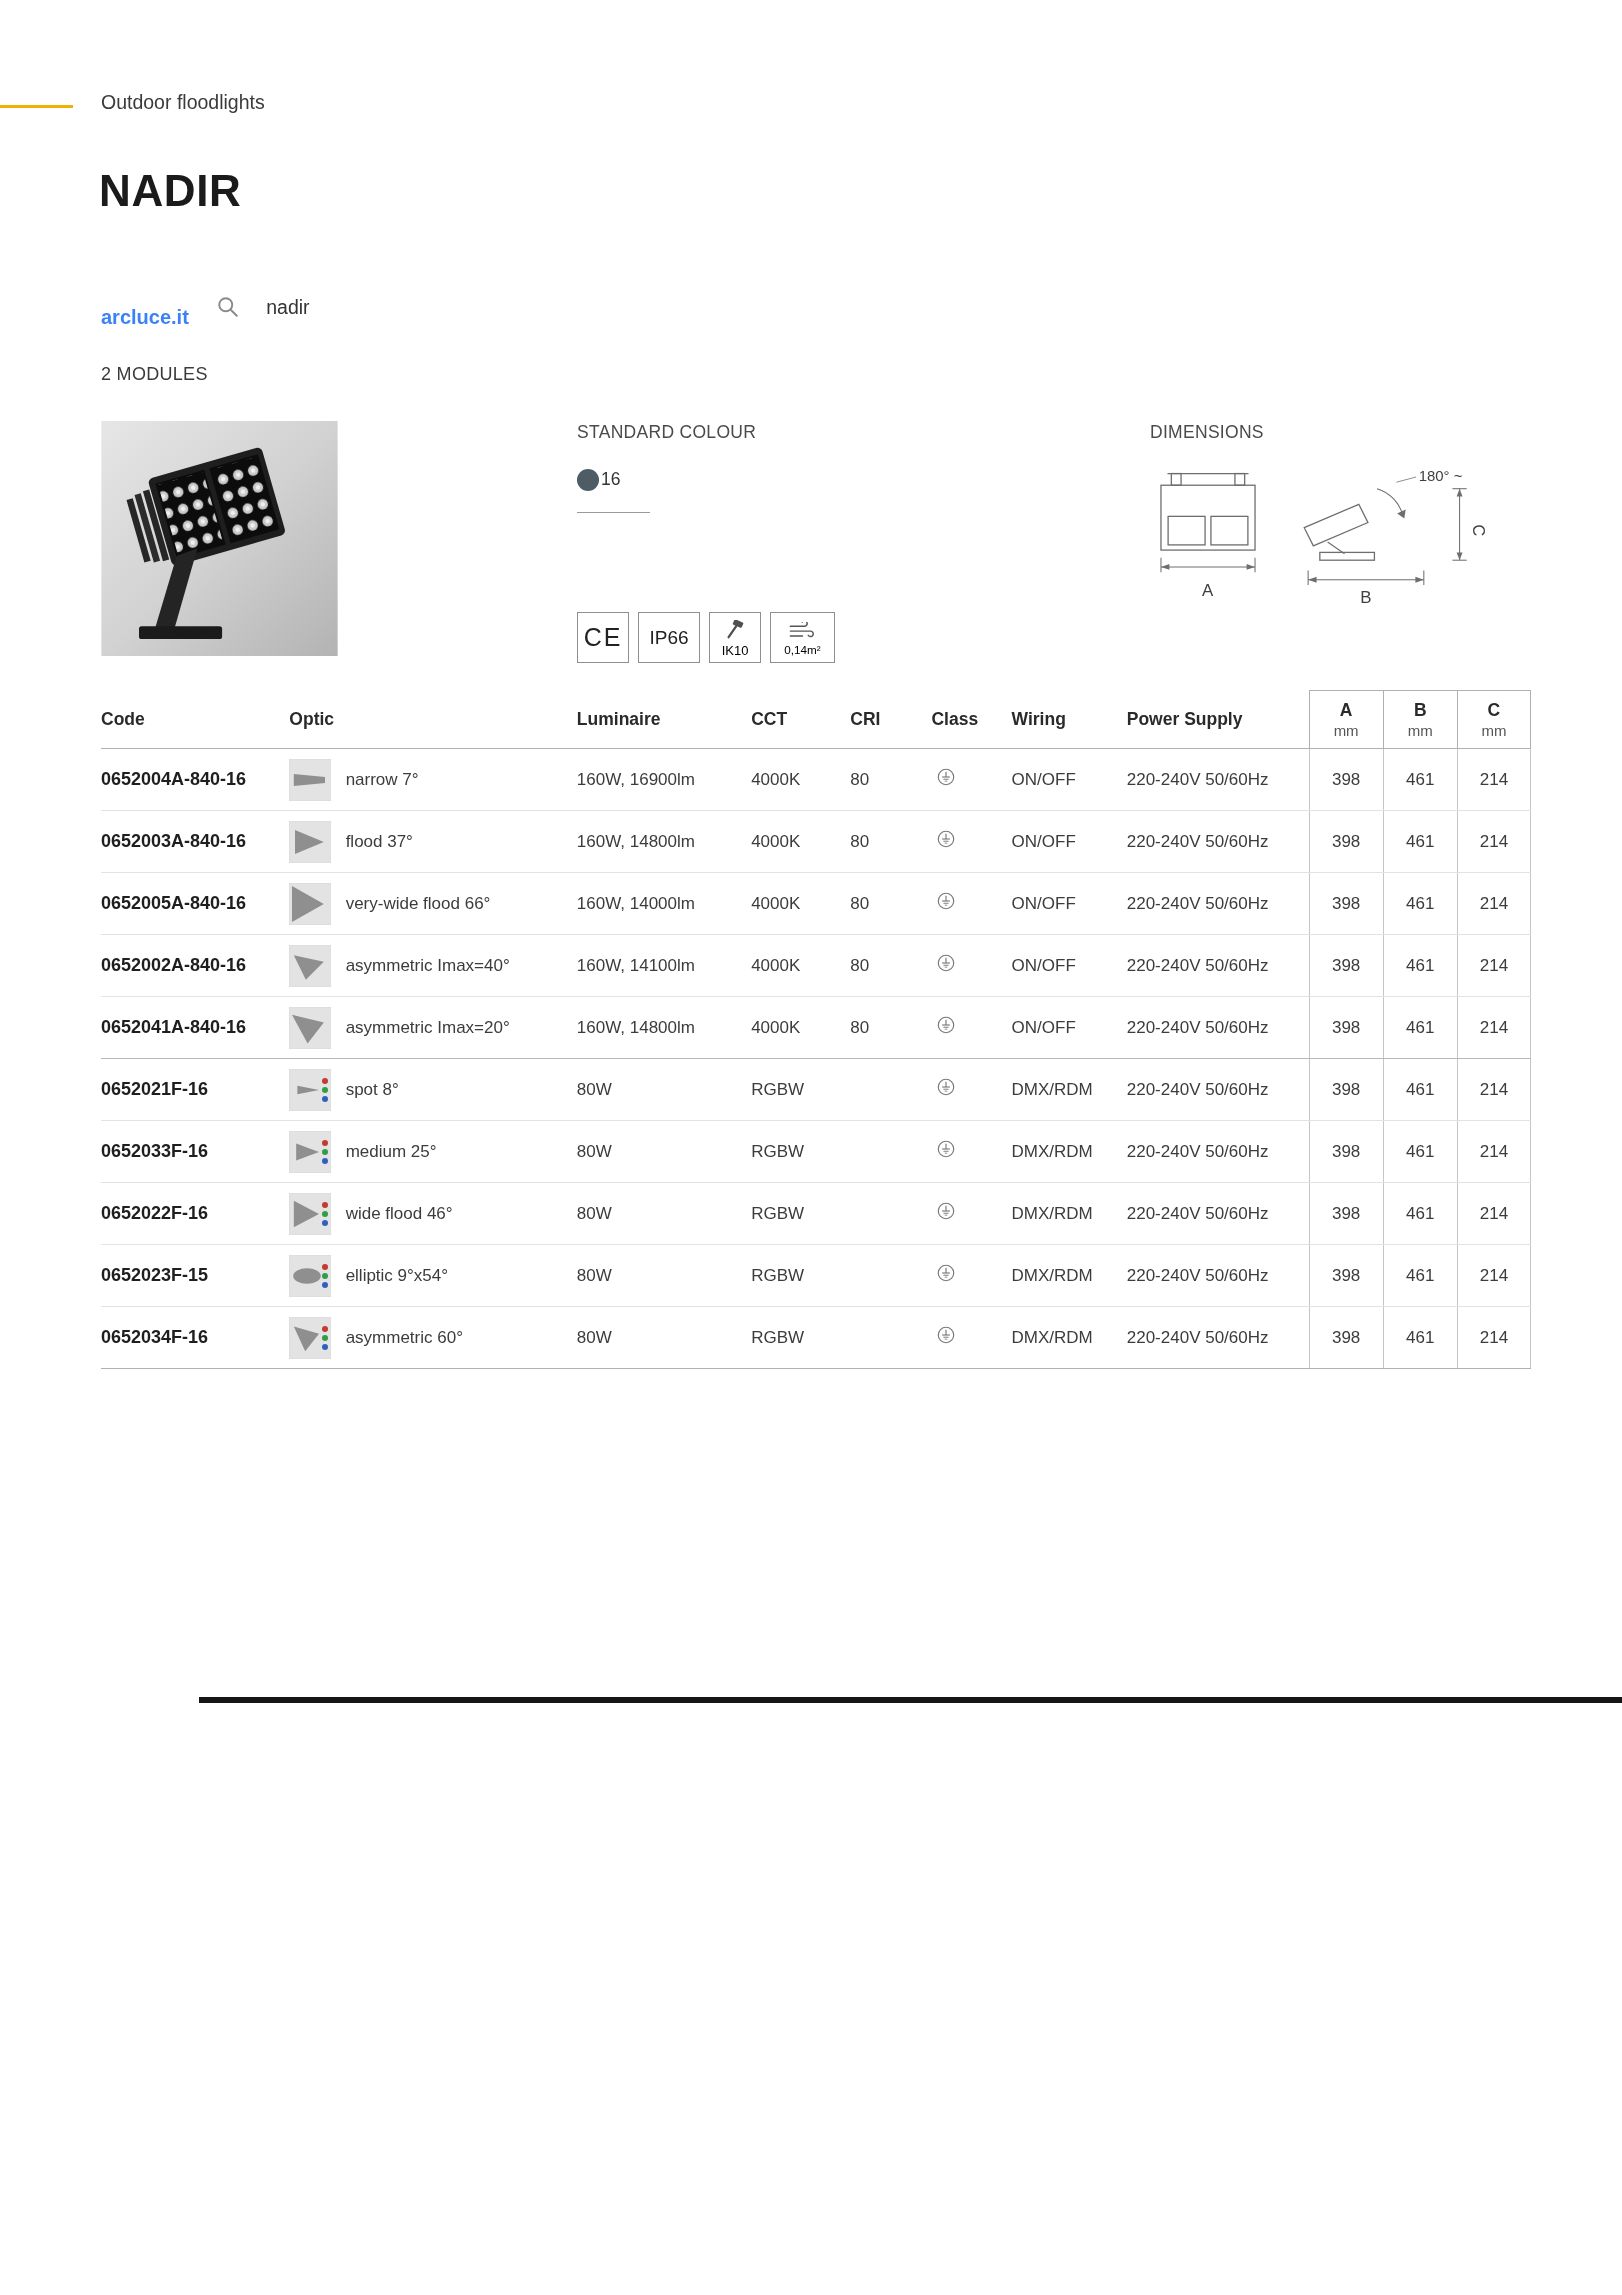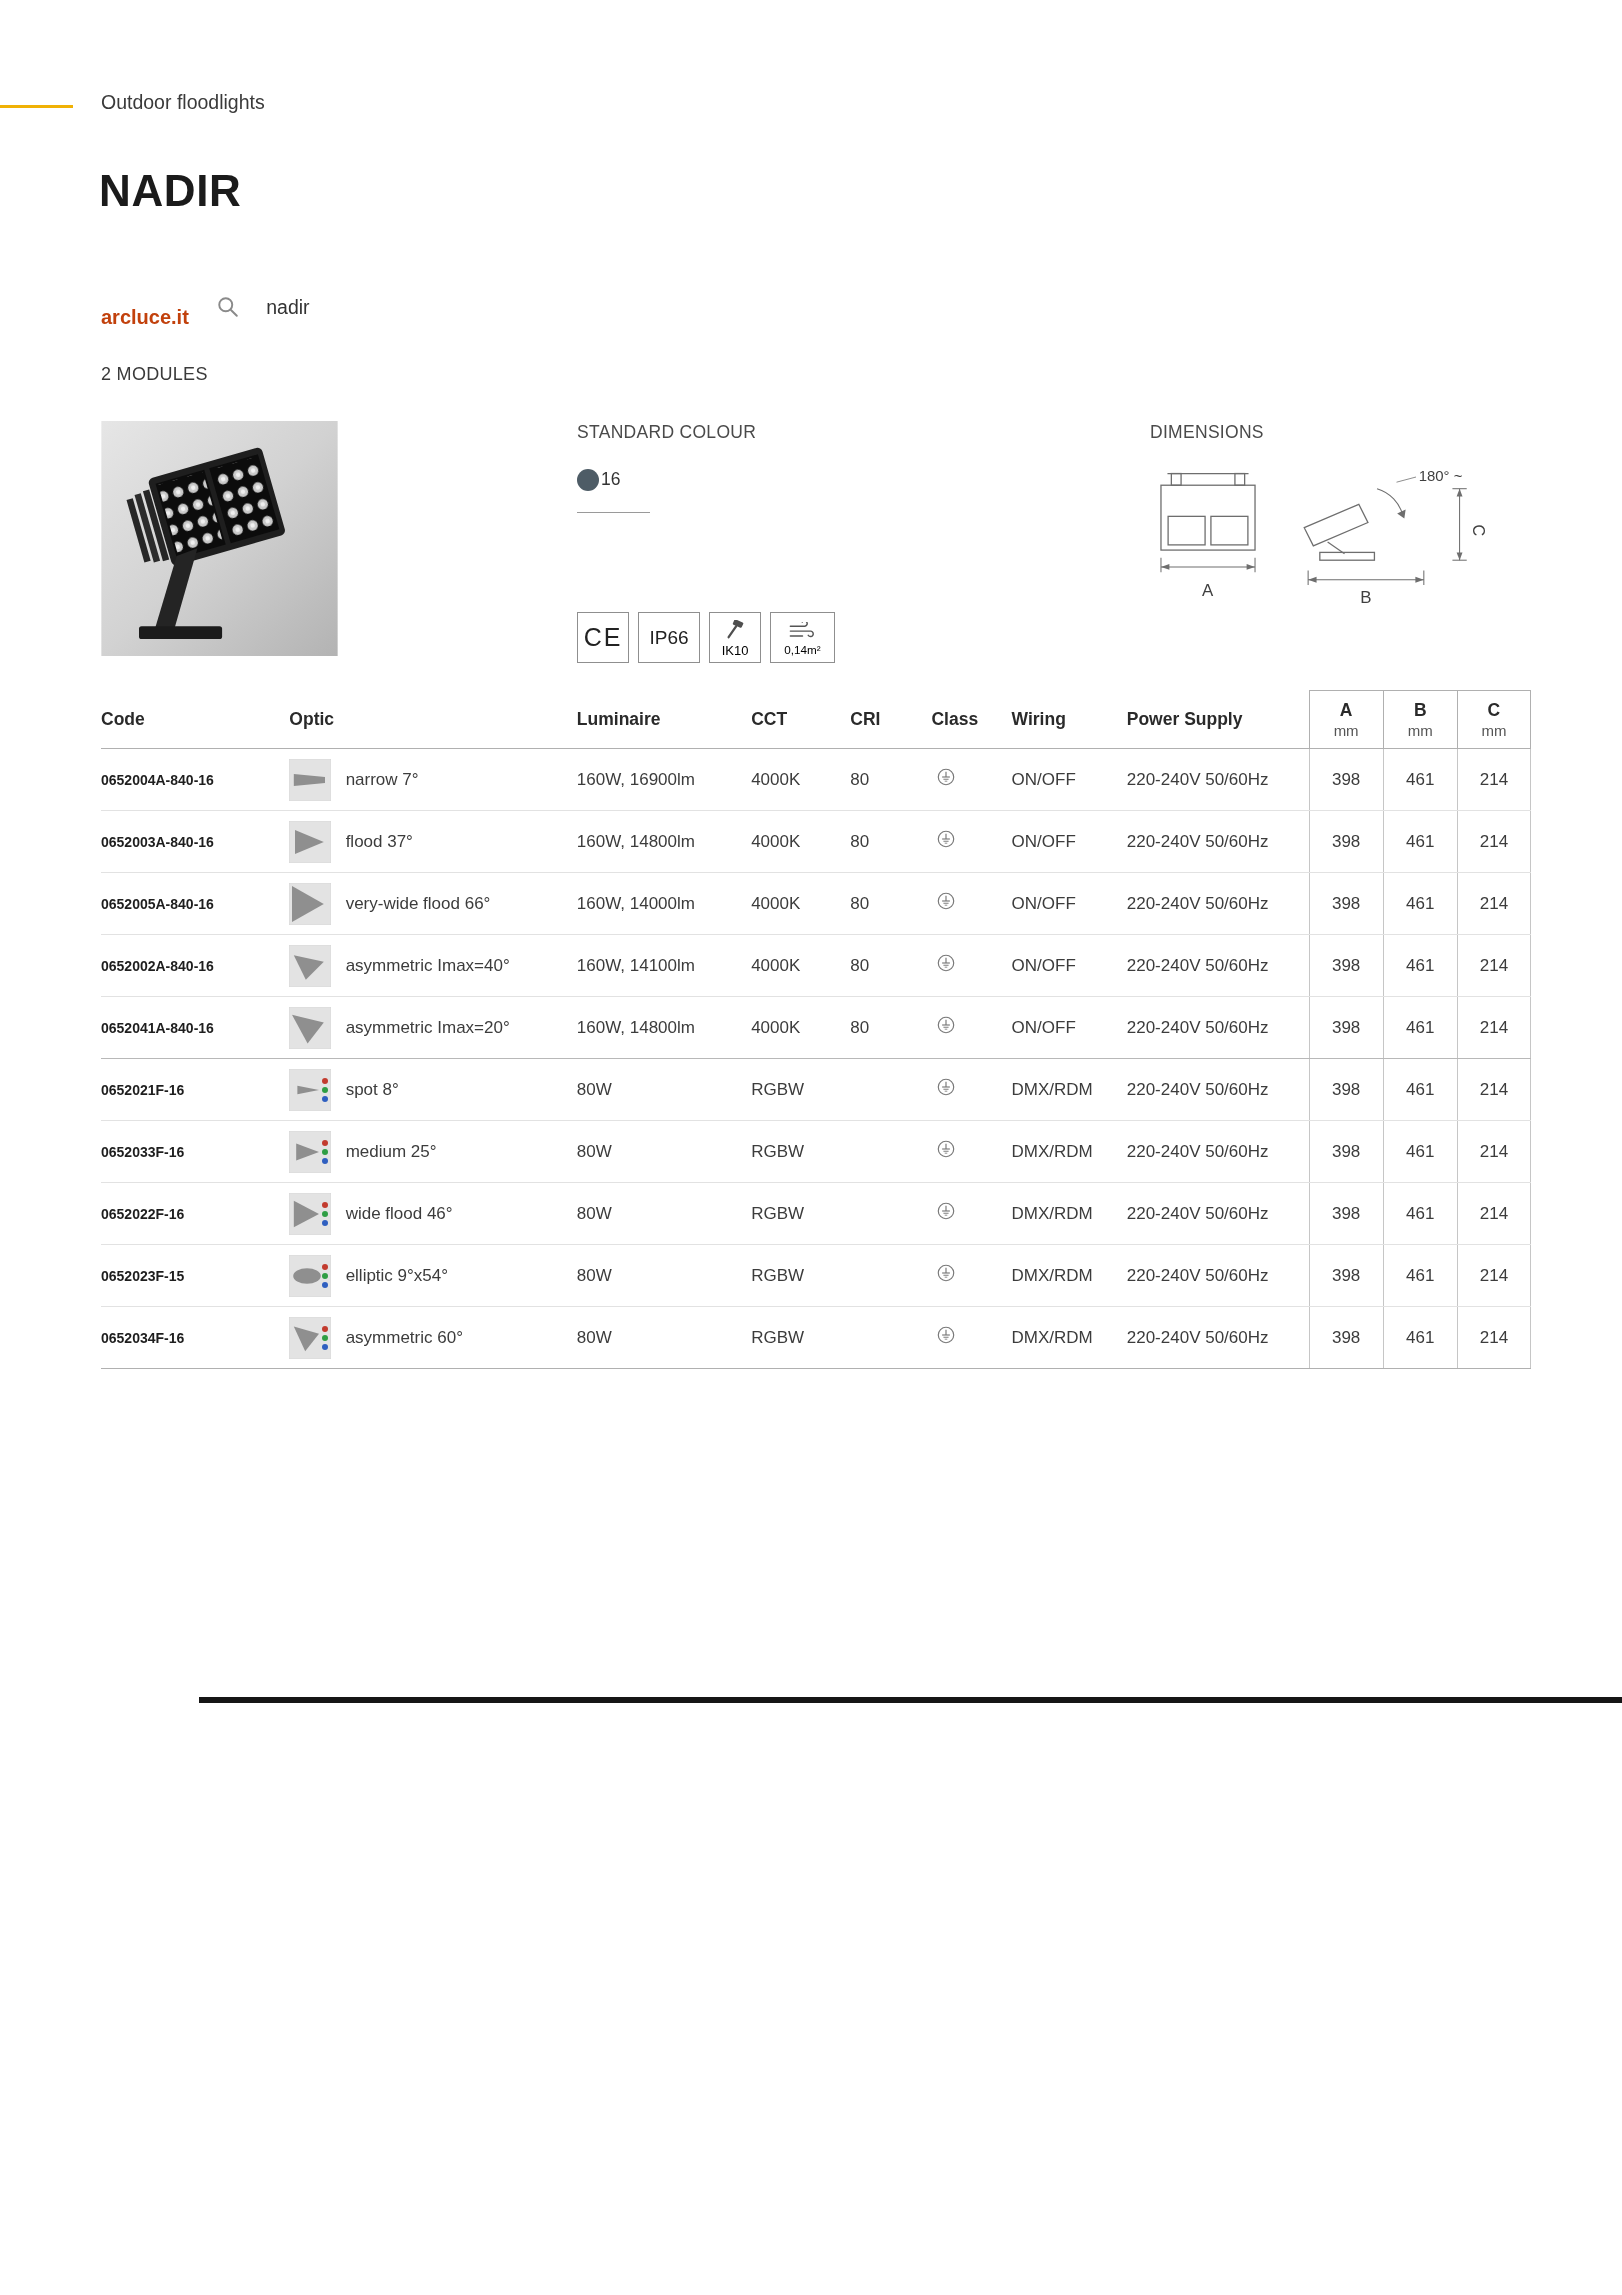--- a/index.html
+++ b/index.html
@@ -4,21 +4,21 @@
 <style>
   html,body{margin:0;padding:0;background:#ffffff;}
   .page{position:relative;width:1623px;height:1703px;background:#fff;overflow:hidden;
         font-family:"Liberation Sans", sans-serif;color:#333;}
 
   .accent-line{position:absolute;left:0;top:105px;width:73px;height:3.2px;}
   .category{position:absolute;left:101px;top:91px;font-size:19.5px;color:#3a3a3a;}
   .title{position:absolute;left:99px;top:166px;margin:0;font-size:44px;font-weight:700;
          color:#1b1b1b;letter-spacing:0.6px;}
   .brand-row{position:absolute;left:101px;top:286px;display:flex;align-items:center;gap:27px;}
-  .brand{font-size:20px;font-weight:700;color:#c2410c;margin-top:20px;}
+  .brand{font-size:20px;font-weight:700;color:#3b82f6;margin-top:20px;}
   .search-term{font-size:19.5px;color:#333;}
   .modules{position:absolute;left:101px;top:364px;font-size:18px;color:#3a3a3a;letter-spacing:0.3px;}
 
   .photo{position:absolute;left:101px;top:421px;width:237px;height:235px;}
 
   .sec-label{font-size:17.5px;color:#4a4a4a;letter-spacing:0.3px;}
   .colour-block{position:absolute;left:577px;top:422px;}
   .swatch-row{margin-top:26px;display:flex;gap:2px;
               padding-bottom:21px;border-bottom:1.3px solid #9a9a9a;width:73px;}
   .swatch{width:22px;height:22px;border-radius:50%;display:inline-block;background:#4e5c66;}
@@ -43,21 +43,21 @@
   thead th{height:57px;vertical-align:middle;text-align:left;font-size:17.5px;font-weight:700;
            color:#2a2a2a;border-bottom:1.3px solid #b0b0b0;padding:0;}
   th.dimh{text-align:center;border-left:1.3px solid #b0b0b0;border-right:1.3px solid #b0b0b0;
           border-top:1.3px solid #b0b0b0;}
   th .unit{font-weight:400;font-size:15px;color:#555;margin-top:1.3px;}
   tbody td{height:61px;vertical-align:middle;font-size:17px;color:#3c3c3c;
            border-bottom:1.3px solid #e2e2e2;padding:0;}
   tbody tr.group-end td{border-bottom-color:#b8b8b8;margin-left:8px;}
   tbody tr:last-child td{border-bottom-color:#b0b0b0;}
   td.dimcol{text-align:center;border-left:1.3px solid #c6c6c6;border-right:1.3px solid #c6c6c6;}
-  td.codecol{font-weight:700;color:#1e1e1e;font-size:14px;}
+  td.codecol{font-weight:700;color:#1e1e1e;font-size:18px;}
   .optic-cell{display:flex;align-items:center;gap:14.3px;}
   .optic-icon{width:42px;height:42px;display:inline-block;line-height:0;}
   td.clscol{padding-left:5.2px;}
   .class-icon{display:inline-block;line-height:0;}
 
   .footnote{margin:18px 0 0 0;font-size:14.3px;color:#3f3f3f;}
 
   .led-note{position:absolute;left:101px;top:2179px;font-size:19px;font-weight:700;color:#1f1f1f;}
   .page-num{position:absolute;left:101px;top:2247px;font-size:23px;color:#333;}
   .footer-vline{position:absolute;left:194px;top:2240px;width:3.9px;height:56px;}

